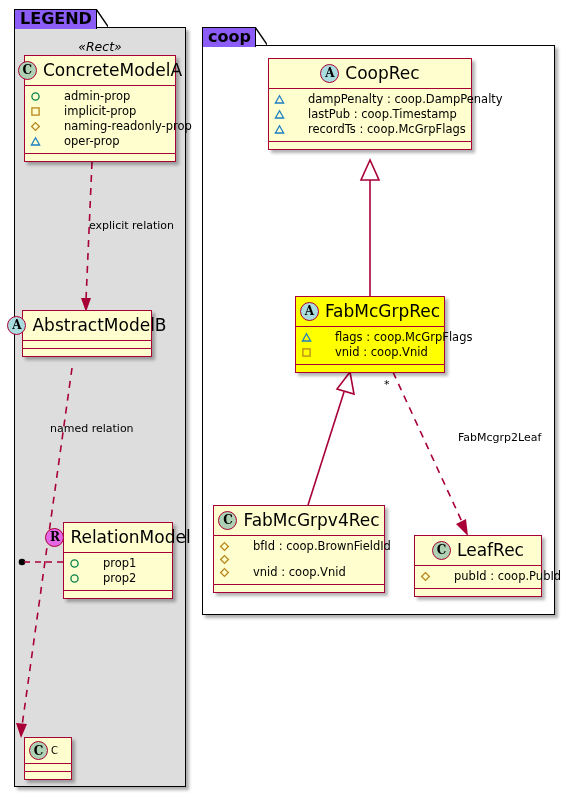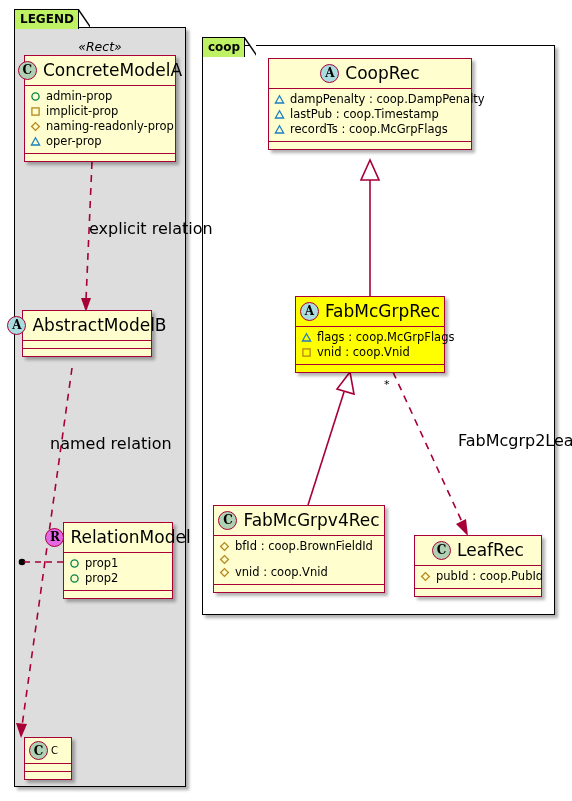--- a/index.html
+++ b/index.html
@@ -37,23 +37,23 @@
     position: absolute;
     box-sizing: border-box;
     border: 1.5px solid #000000;
     box-shadow: 3px 3px 3px rgba(0,0,0,0.32);
   }
   .pkg-tab {
     position: absolute;
     box-sizing: border-box;
     border: 1.5px solid #000000;
     border-bottom: none;
-    background: #bef264;
+    background: #8b5cf6;
     font-weight: bold;
-    font-size: 12px;
+    font-size: 16px;
     line-height: 18px;
     padding: 0 4px 0 5px;
     white-space: nowrap;
     color: #000000;
   }
   .pkg-tab .fold {
     position: absolute;
     right: -12px;
     top: -1.5px;
     width: 12px;
@@ -108,21 +108,21 @@
   .cls .attrs.empty {
     padding: 0;
     height: 7px;
   }
   .cls .ops {
     height: 7px;
   }
   .attr-row {
     display: flex;
     align-items: center;
-    gap: 5px;
+    gap: 23px;
     line-height: 15px;
     white-space: nowrap;
   }
   .attr-txt {
     font-size: 11.5px;
     color: #000000;
   }
   .stereo {
     position: absolute;
     font-style: italic;
@@ -152,21 +152,21 @@
     flex: 0 0 auto;
     width: 11px;
     height: 11px;
     position: relative;
     display: inline-block;
   }
   .vis svg { display: block; }
   
   .edge-label {
     position: absolute;
-    font-size: 16px;
+    font-size: 11px;
     color: #000000;
     white-space: nowrap;
     z-index: 8;
   }
   .edge-mult {
     position: absolute;
     font-size: 11px;
     color: #000000;
     white-space: nowrap;
     z-index: 8;
@@ -268,21 +268,21 @@
 
   <div class="cls" style="left:22px; top:310px; width:130px;">
     <div class="hdr">
       <span class="badge badge-A">A</span>
       <span class="cname ital">AbstractModelB</span>
     </div>
     <div class="attrs empty"></div>
     <div class="ops"></div>
   </div>
 
-  <div class="edge-label" style="left:50px; top:434px;">named relation</div>
+  <div class="edge-label" style="left:50px; top:422px;">named relation</div>
 
   <div class="cls" style="left:63px; top:522px; width:110px;">
     <div class="hdr">
       <span class="badge badge-R">R</span>
       <span class="cname">RelationModel</span>
     </div>
     <div class="attrs">
       <div class="attr-row">
         <span class="vis">
           <svg width="11" height="11" viewBox="0 0 11 11">
@@ -306,21 +306,21 @@
   <div class="cls tiny" style="left:24px; top:737px; width:48px;">
     <div class="hdr">
       <span class="badge badge-C">C</span>
       <span class="cname">C</span>
     </div>
     <div class="attrs empty"></div>
     <div class="ops"></div>
   </div>
 
   <div class="pkg pkg-coop" style="left:202px; top:45px; width:353px; height:570px;"></div>
-  <div class="pkg-tab" style="left:202px; top:37px; height:20px;">
+  <div class="pkg-tab" style="left:202px; top:27px; height:20px;">
     <span>coop</span>
     <span class="fold">
       <svg width="14" height="22" viewBox="0 0 14 22">
         <path d="M 0,0 L 13,19 L 13,0 Z" fill="#FFFFFF" stroke="none"></path>
         <path d="M 0,0 L 13,19" stroke="#000000" stroke-width="1.5" fill="none"></path>
         <path d="M 13,0 L 13,19" stroke="#000000" stroke-width="1.5" fill="none"></path>
       </svg>
     </span>
   </div>
 

